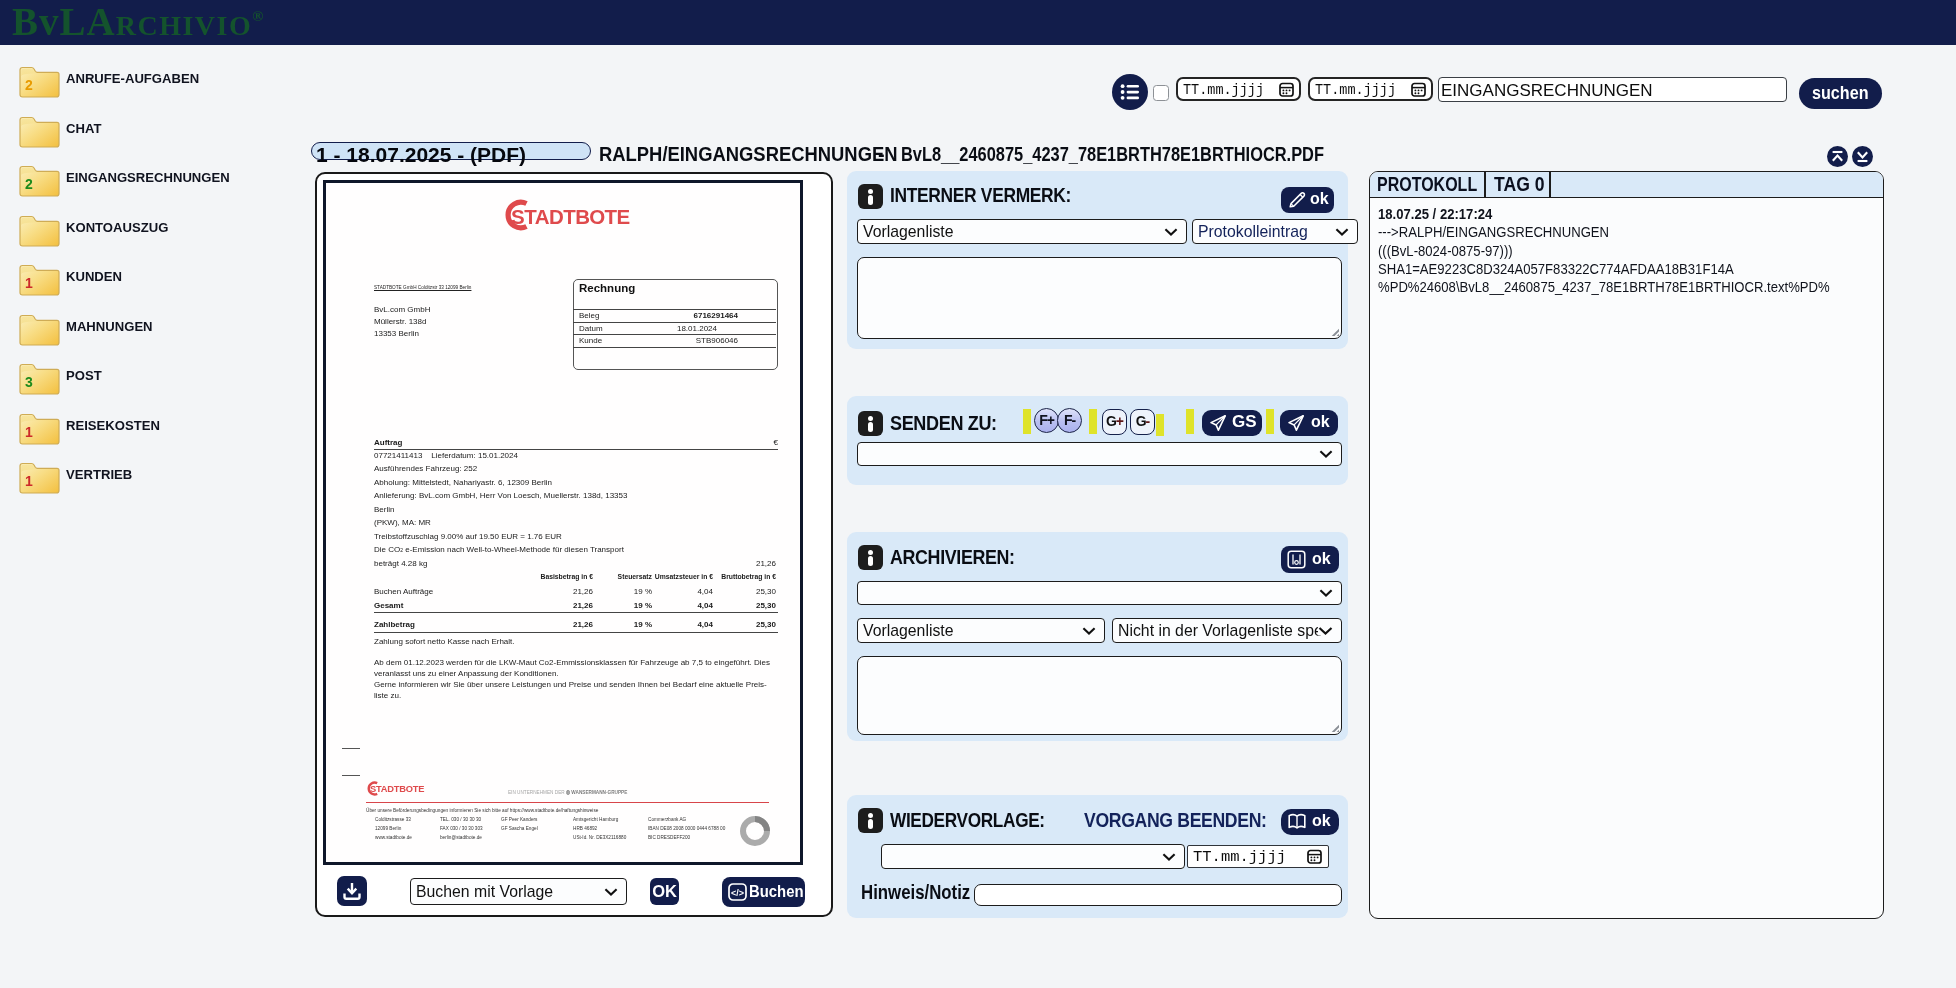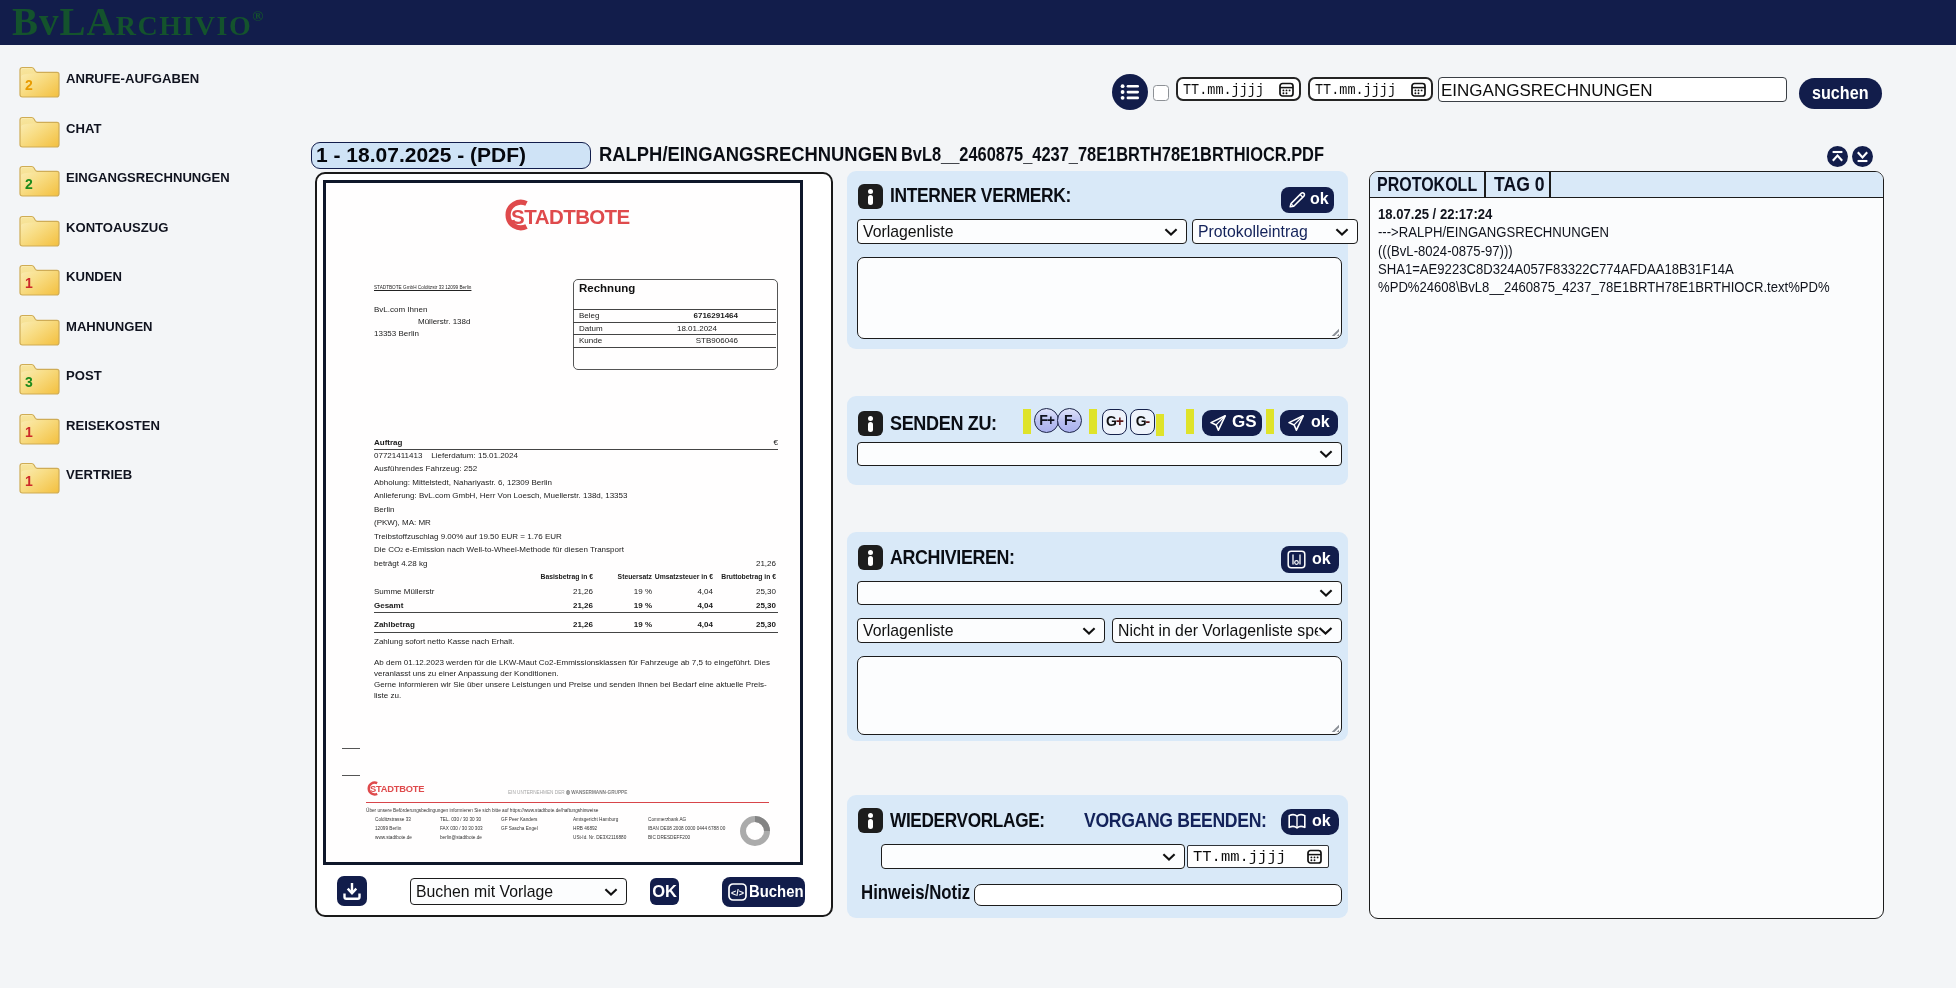--- a/index.html
+++ b/index.html
@@ -159,21 +159,21 @@
         </g>
     </svg>
   </div>
 
   <div class="abs" style="left:1438px;top:77px;width:349px;height:25px;background:#fff;border:1.6px solid #3a3f45;border-radius:4px;box-sizing:border-box;">
     <span class="abs" style="left:2px;top:3px;font-size:17px;color:#0d0d0d;">EINGANGSRECHNUNGEN</span>
   </div>
   <div class="abs navy" style="left:1799px;top:78px;width:83px;height:31px;border-radius:16px;text-align:center;line-height:30px;font-size:19px;font-weight:700;"><span style="display:inline-block;transform:scaleX(.85);">suchen</span></div>
 </div>
 
-<div class="abs" id="tab" style="left:311px;top:142px;width:280px;height:27px;background:#cfe3f6;border:1.8px solid #121d4b;border-radius:9px;box-sizing:border-box;">
+<div class="abs" id="tab" style="left:311px;top:142px;width:280px;height:18px;background:#cfe3f6;border:1.8px solid #121d4b;border-radius:9px;box-sizing:border-box;">
   <span class="abs" style="left:4px;top:0px;font-size:21px;font-weight:700;color:#05070d;white-space:nowrap;">1 - 18.07.2025 - (PDF)</span>
 </div>
 <div class="abs" style="left:599px;top:143px;font-size:20px;font-weight:700;color:#0a0d14;white-space:nowrap;transform:scaleX(.92);transform-origin:0 0;">RALPH/EINGANGSRECHNUNGEN</div>
 <div class="abs" style="left:878px;top:143px;font-size:20px;font-weight:700;color:#0a0d14;">-</div>
 <div class="abs" style="left:901px;top:143px;font-size:20px;font-weight:700;color:#0a0d14;white-space:nowrap;transform:scaleX(.82);transform-origin:0 0;">BvL8__2460875_4237_78E1BRTH78E1BRTHIOCR.PDF</div>
 
 <div id="circles">
   <div class="abs navy" style="left:1827px;top:146px;width:21px;height:21px;border-radius:50%;">
     <svg class="abs" style="left:3px;top:3px;" width="15" height="15" viewBox="0 0 15 15">
       <line x1="2.6" y1="3" x2="12.4" y2="3" stroke="#fff" stroke-width="2.1"></line>
@@ -191,22 +191,22 @@
 <div class="abs" style="left:315px;top:172px;width:518px;height:745px;background:#fff;border:2px solid #191919;border-radius:10px;box-sizing:border-box;"></div>
 <div class="abs" id="invoice" style="left:323px;top:180px;width:480px;height:685px;background:#fffefe;border:3px solid #0f172a;box-sizing:border-box;overflow:hidden;">
 
   <svg class="abs" style="left:172px;top:14px;" width="135" height="36" viewBox="0 0 135 36">
     <path d="M 28.5 6.5 A 12.8 12.8 0 1 0 28.5 29.5" fill="none" stroke="#df4a4c" stroke-width="5.2"></path>
     <text x="13" y="26.5" font-family="Liberation Sans" font-weight="700" font-size="20.5" fill="#df4a4c" letter-spacing="-0.5">STADTB<tspan dx="-0.5">O</tspan>TE</text>
   </svg>
 
   <div class="abs tiny" style="left:48px;top:101px;text-decoration:underline;color:#222;">STADTBOTE GmbH Colditzstr 33 12099 Berlin</div>
 
-  <div class="abs iv" style="left:48px;top:122px;">BvL.com Ihnen</div>
-  <div class="abs iv" style="left:48px;top:134px;margin-left:44px;">Müllerstr. 138d</div>
+  <div class="abs iv" style="left:48px;top:122px;">BvL.com GmbH</div>
+  <div class="abs iv" style="left:48px;top:134px;">Müllerstr. 138d</div>
   <div class="abs iv" style="left:48px;top:146px;">13353 Berlin</div>
 
   <div class="abs" style="left:247px;top:96px;width:203px;height:89px;border:1px solid #555;border-radius:5px;"></div>
   <div class="abs ivb" style="left:253px;top:99px;font-size:11.5px;color:#111;">Rechnung</div>
   <div class="abs line" style="left:247px;top:126px;width:203px;"></div>
   <div class="abs line" style="left:247px;top:138.5px;width:203px;"></div>
   <div class="abs line" style="left:247px;top:151px;width:203px;"></div>
   <div class="abs line" style="left:247px;top:164px;width:203px;"></div>
   <div class="abs iv" style="left:253px;top:128px;">Beleg</div>
   <div class="abs iv ivb" style="left:330px;top:128px;width:82px;text-align:right;">6716291464</div>
@@ -226,21 +226,21 @@
   <div class="abs iv" style="left:48px;top:335px;">(PKW), MA: MR</div>
   <div class="abs iv" style="left:48px;top:349px;">Treibstoffzuschlag 9.00% auf 19.50 EUR = 1.76 EUR</div>
   <div class="abs iv" style="left:48px;top:362px;">Die CO<span style="font-size:5px;">2</span> e-Emission nach Well-to-Wheel-Methode für diesen Transport</div>
   <div class="abs iv" style="left:48px;top:376px;">beträgt 4.28 kg</div>
   <div class="abs iv" style="left:400px;top:376px;width:50px;text-align:right;">21,26</div>
 
   <div class="abs iv ivb" style="left:167px;top:390px;width:100px;text-align:right;font-size:6.8px;">Basisbetrag in €</div>
   <div class="abs iv ivb" style="left:246px;top:390px;width:80px;text-align:right;font-size:6.8px;">Steuersatz</div>
   <div class="abs iv ivb" style="left:287px;top:390px;width:100px;text-align:right;font-size:6.8px;">Umsatzsteuer in €</div>
   <div class="abs iv ivb" style="left:350px;top:390px;width:100px;text-align:right;font-size:6.8px;">Bruttobetrag in €</div>
-  <div class="abs iv" style="left:48px;top:404px;">Summe Müllerstr</div>
+  <div class="abs iv" style="left:48px;top:404px;">Buchen Aufträge</div>
   <div class="abs iv" style="left:217px;top:404px;width:50px;text-align:right;">21,26</div>
   <div class="abs iv" style="left:276px;top:404px;width:50px;text-align:right;">19 %</div>
   <div class="abs iv" style="left:337px;top:404px;width:50px;text-align:right;">4,04</div>
   <div class="abs iv" style="left:400px;top:404px;width:50px;text-align:right;">25,30</div>
   <div class="abs iv ivb" style="left:48px;top:418px;text-align:right;">Gesamt</div>
   <div class="abs iv ivb" style="left:217px;top:418px;width:50px;text-align:right;">21,26</div>
   <div class="abs iv ivb" style="left:276px;top:418px;width:50px;text-align:right;">19 %</div>
   <div class="abs iv ivb" style="left:337px;top:418px;width:50px;text-align:right;">4,04</div>
   <div class="abs iv ivb" style="left:400px;top:418px;width:50px;text-align:right;">25,30</div>
   <div class="abs line" style="left:48px;top:429px;width:404px;"></div>

